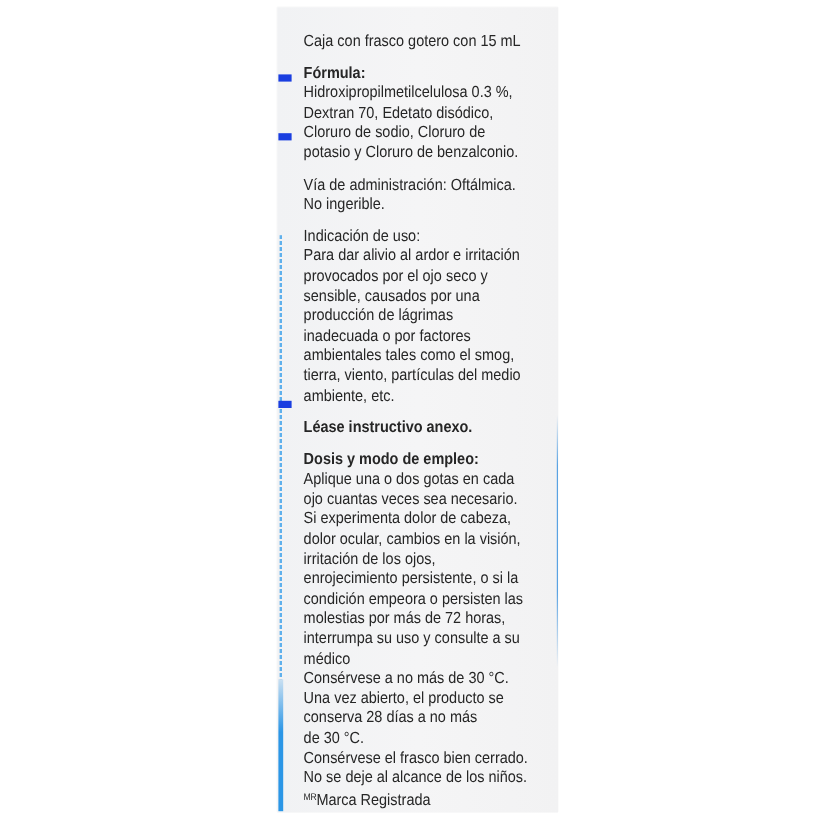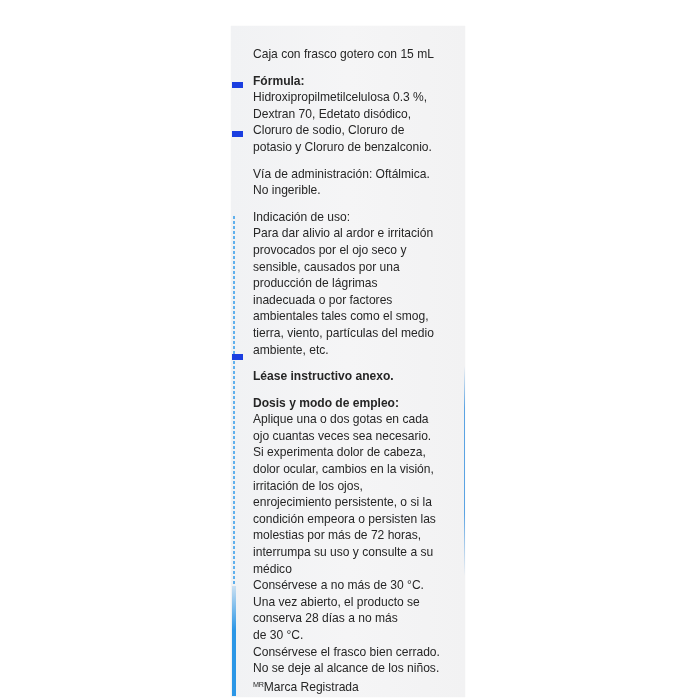--- a/index.html
+++ b/index.html
@@ -1,18 +1,18 @@
 <!DOCTYPE html>
 <html><head>
   <meta charset="utf-8">
   <style>
     html, body { margin: 0; padding: 0; background: #ffffff; }
     body { width: 700px; height: 700px; position: relative; overflow: hidden; }
     .box {
-      position: absolute; left: 231px; top: 26px; width: 234px; height: 671px;
+      position: absolute; left: 231px; top: 6px; width: 234px; height: 671px;
       background: linear-gradient(90deg, #f1f2f4 0%, #f5f5f6 50%, #f2f2f3 100%);
       box-shadow: 0 0 1px rgba(0,0,0,0.08);
     }
     .left-dots {
       position: absolute; left: 2px; top: 190px; width: 2px; height: 370px;
       background: repeating-linear-gradient(180deg, #5fb0ec 0 3px, transparent 3px 5px);
     }
     .left-solid {
       position: absolute; left: 1px; top: 560px; width: 4px; height: 110px;
       background: linear-gradient(180deg, rgba(46,150,230,0.2), #2b96e6 40%, #2b96e6 100%);

